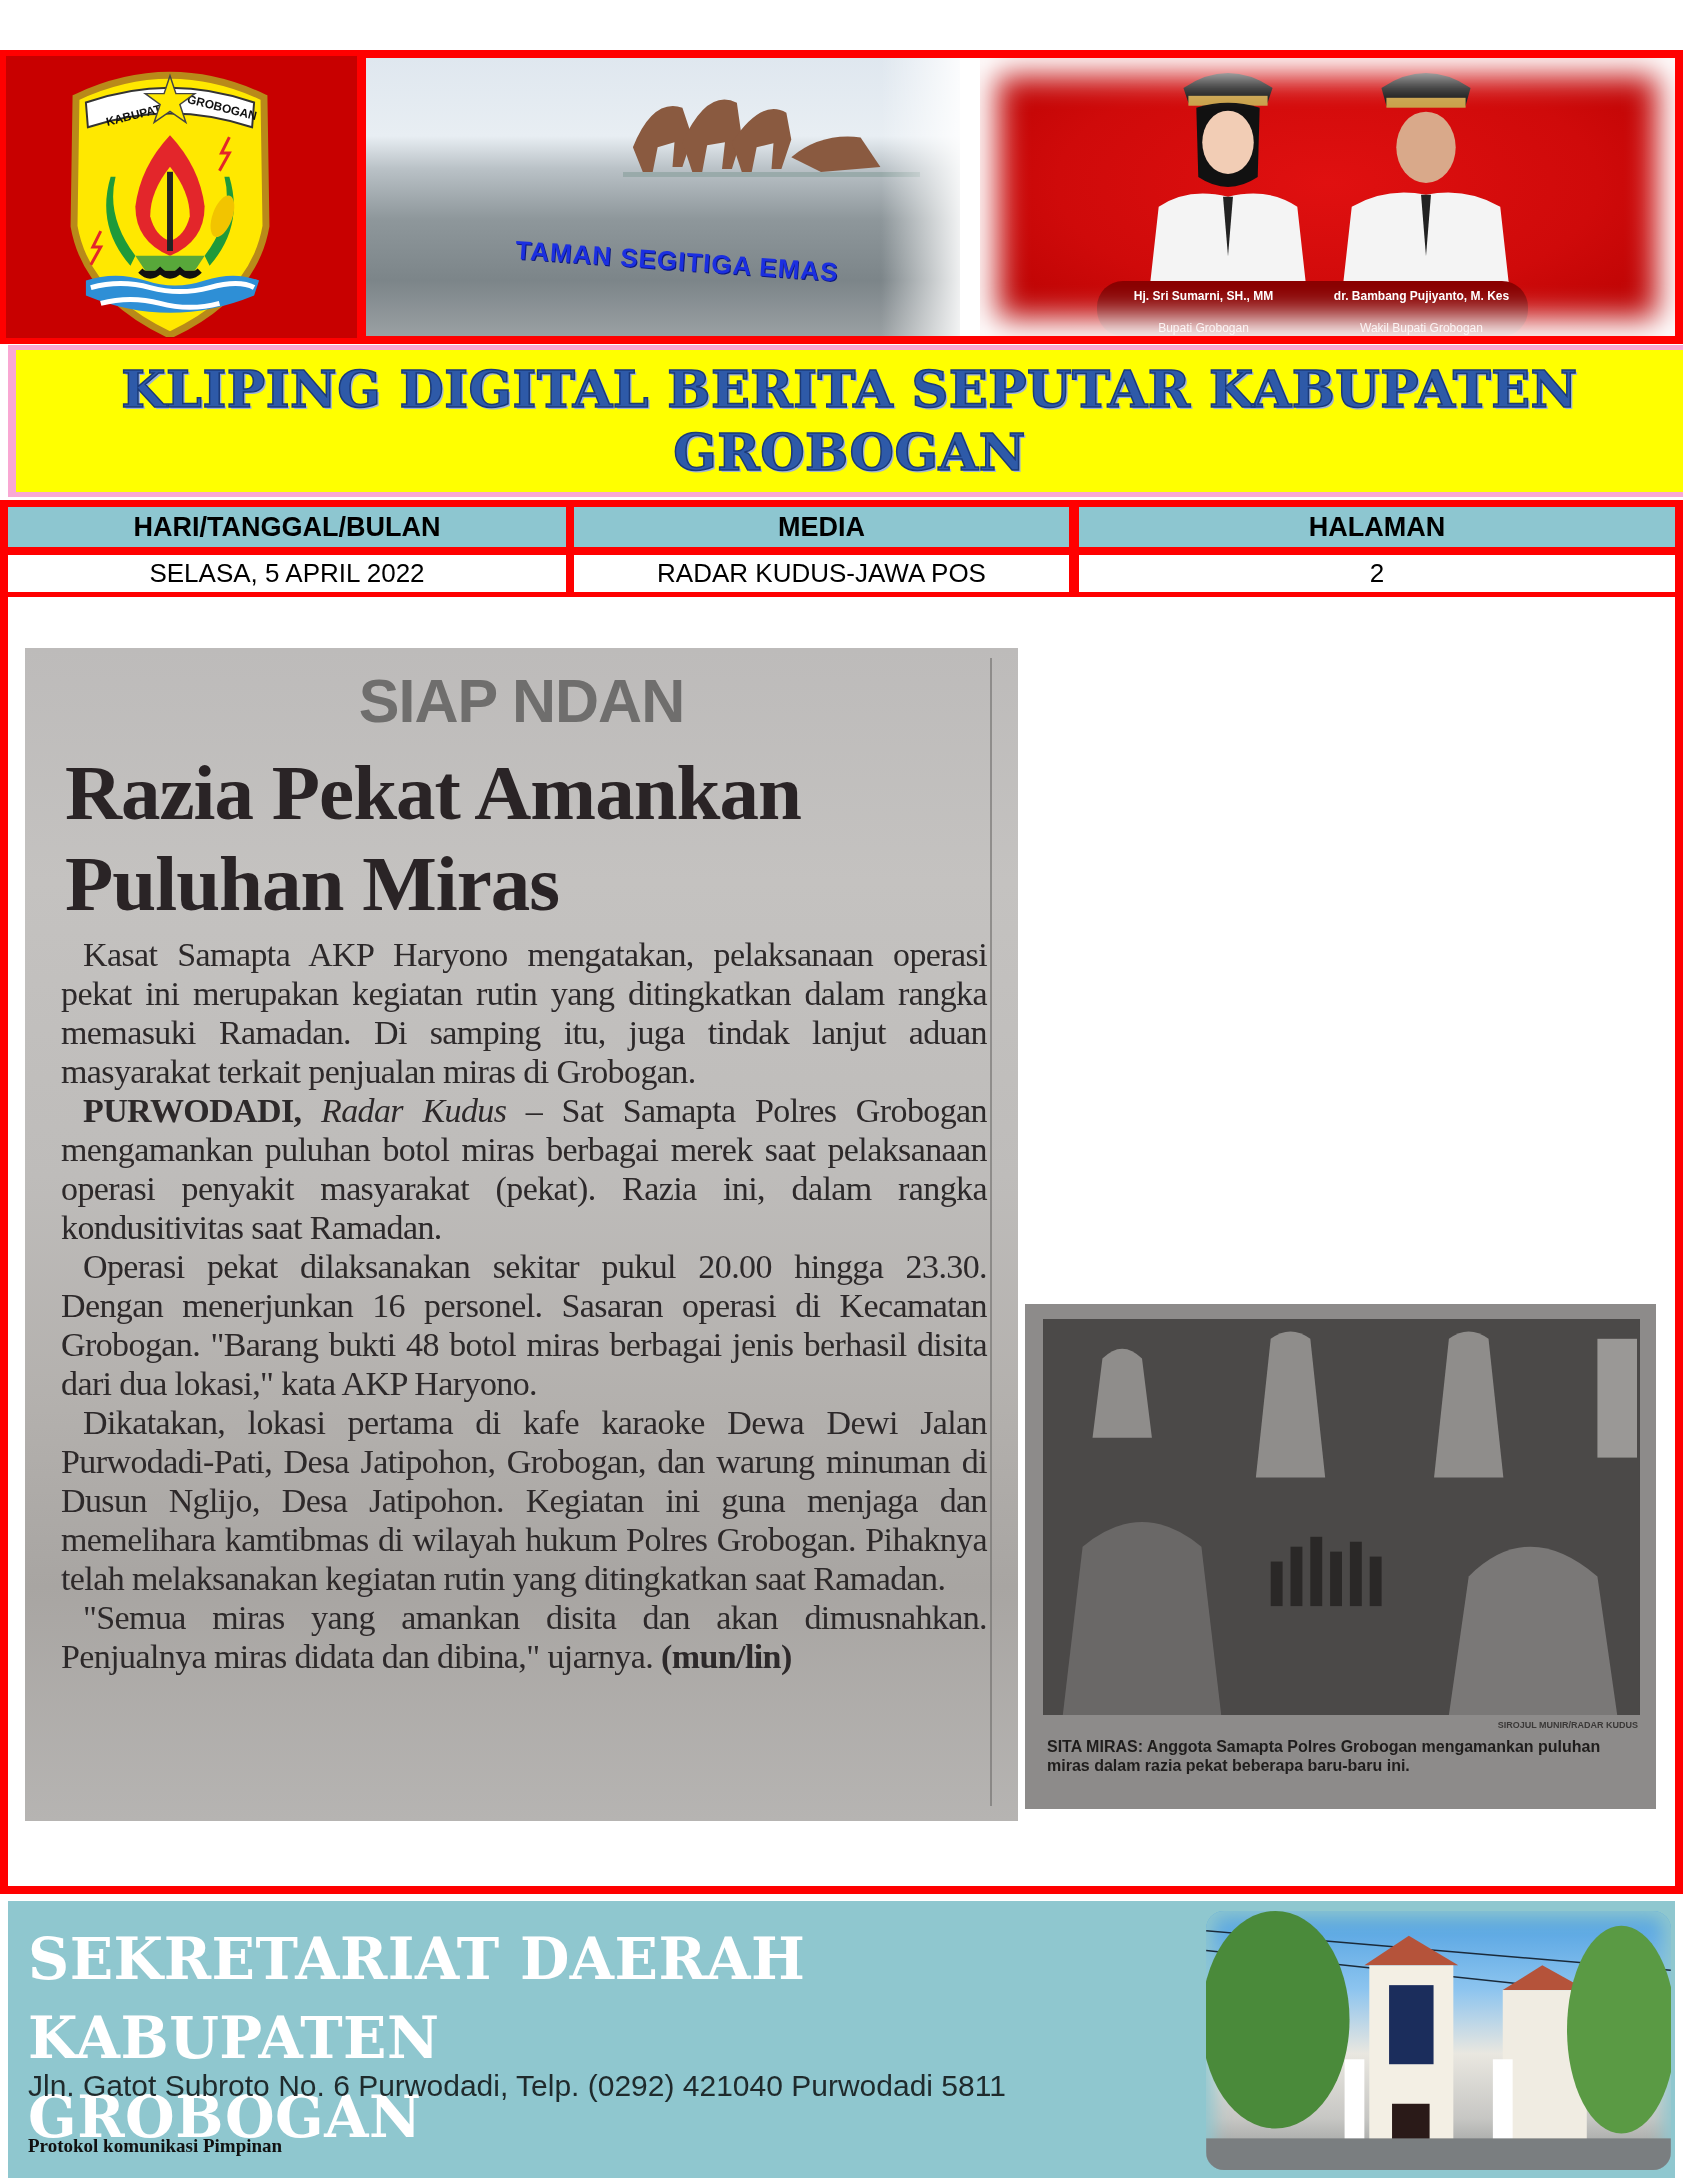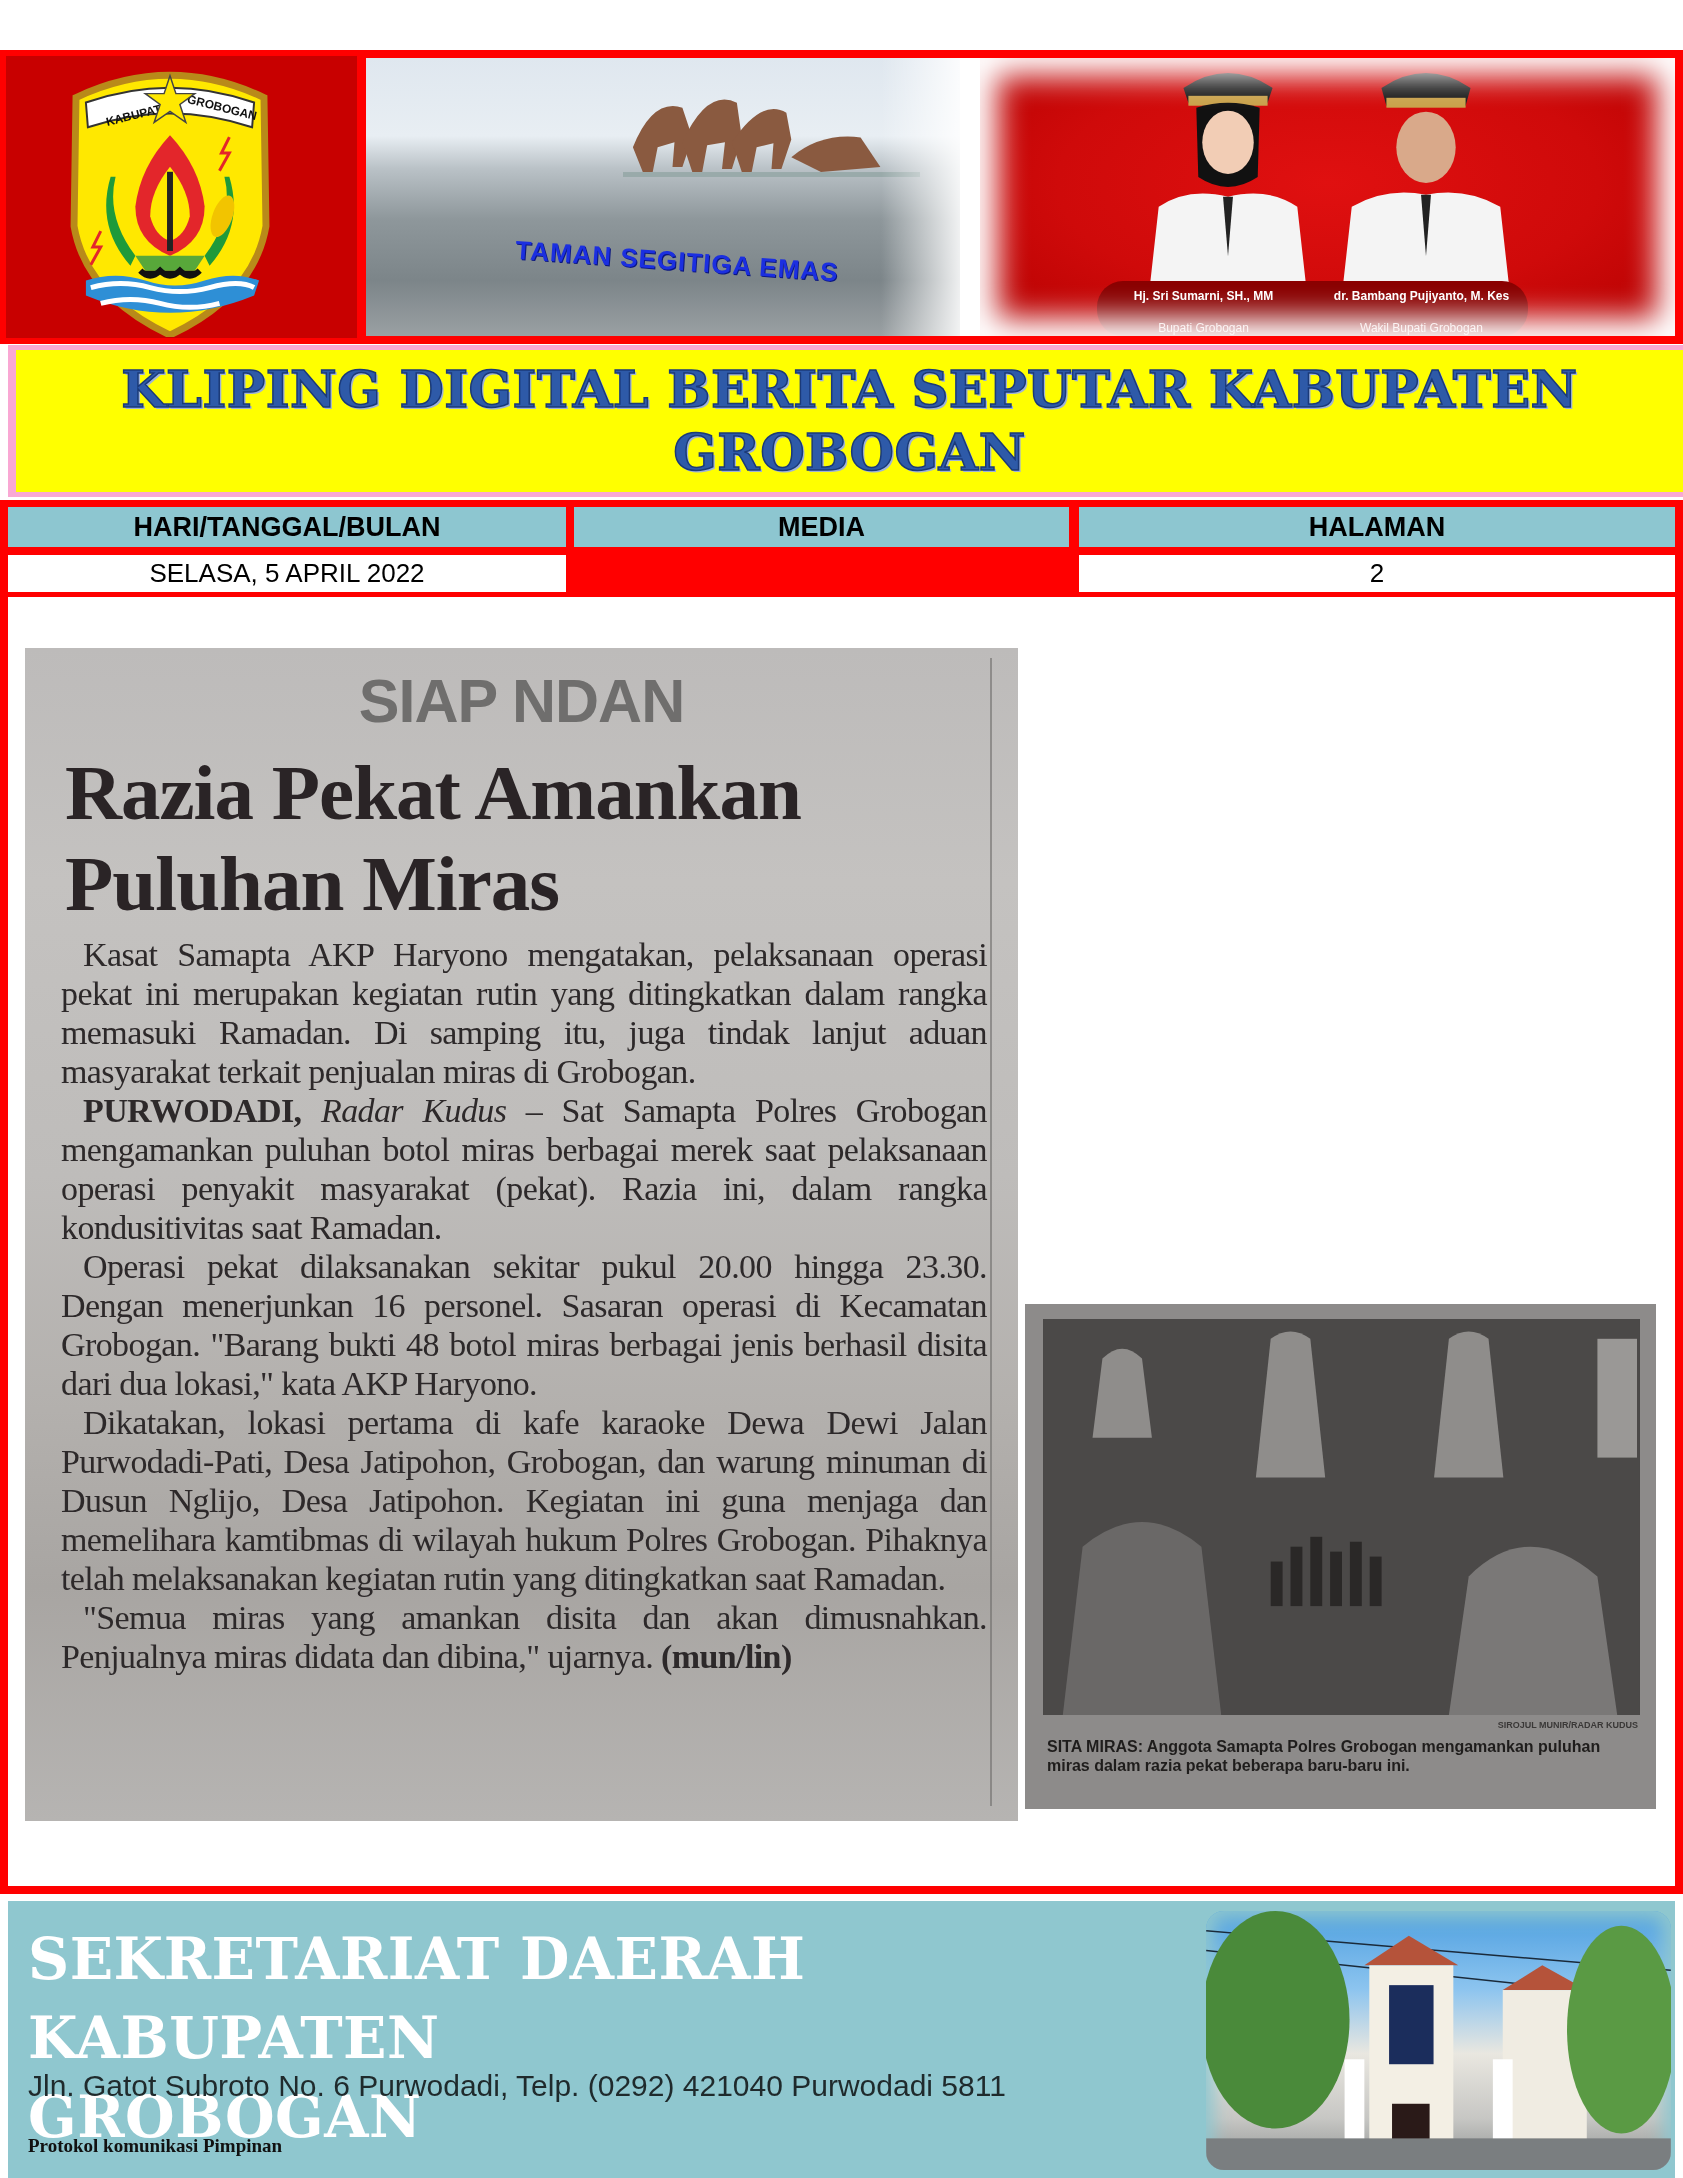--- a/index.html
+++ b/index.html
@@ -245,20 +245,21 @@
       <div>GROBOGAN</div>
     </div>
   </div>
 </div>
 
 <div class="tbl-frame">
   <div class="cell head c1">HARI/TANGGAL/BULAN</div>
   <div class="cell head c2">MEDIA</div>
   <div class="cell head c3">HALAMAN</div>
   <div class="cell val c1">SELASA, 5 APRIL 2022</div>
+  <div class="cell val c2">RADAR KUDUS-JAWA POS</div>
   <div class="cell val c3">2</div>
 </div>
 
 <div class="main-frame">
   <div class="main-inner"></div>
 </div>
 
 <div class="clip-article">
   <div class="rule"></div>
   <div class="kicker">SIAP NDAN</div>

